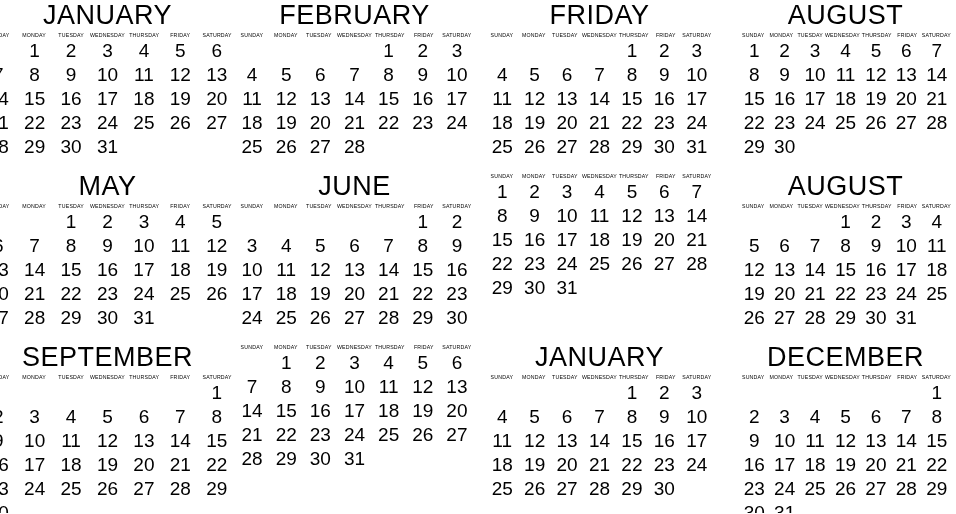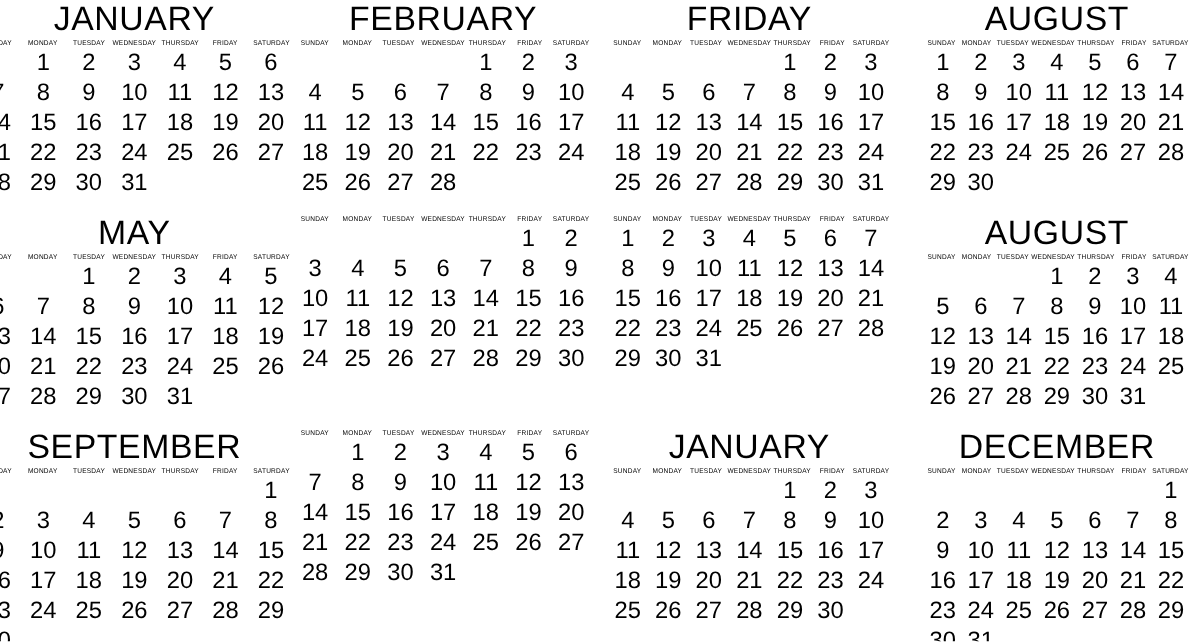--- a/index.html
+++ b/index.html
@@ -298,20 +298,21 @@
         <div class="day">25</div>
         <div class="day">26</div>
         <div class="day">27</div>
         <div class="day">28</div>
         <div class="day">29</div>
         <div class="day">30</div>
         <div class="day">31</div>
       </div>
     </div>
     <div class="month m-5">
+      <div class="month-name">JUNE</div>
       <div class="dow-row">
         <div class="dow">SUNDAY</div>
         <div class="dow">MONDAY</div>
         <div class="dow">TUESDAY</div>
         <div class="dow">WEDNESDAY</div>
         <div class="dow">THURSDAY</div>
         <div class="dow">FRIDAY</div>
         <div class="dow">SATURDAY</div>
       </div>
       <div class="days-grid">

